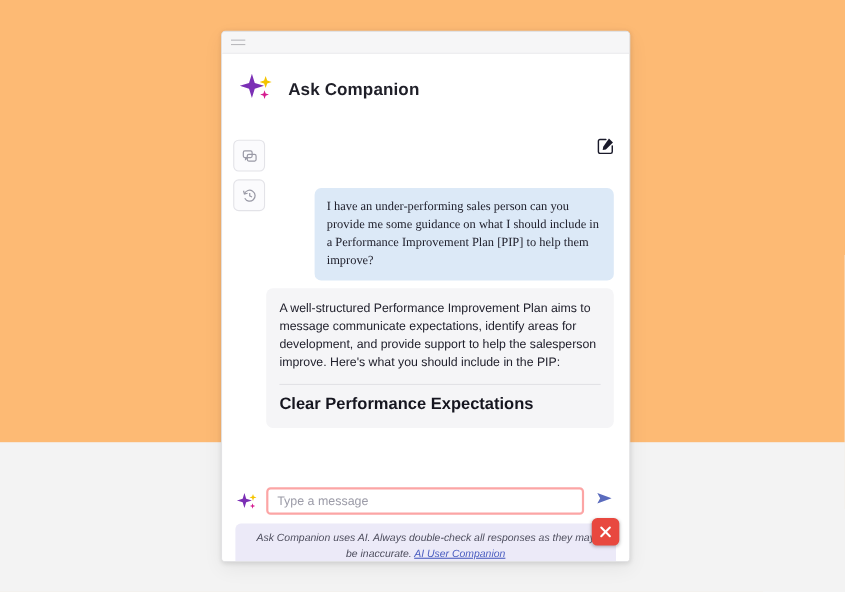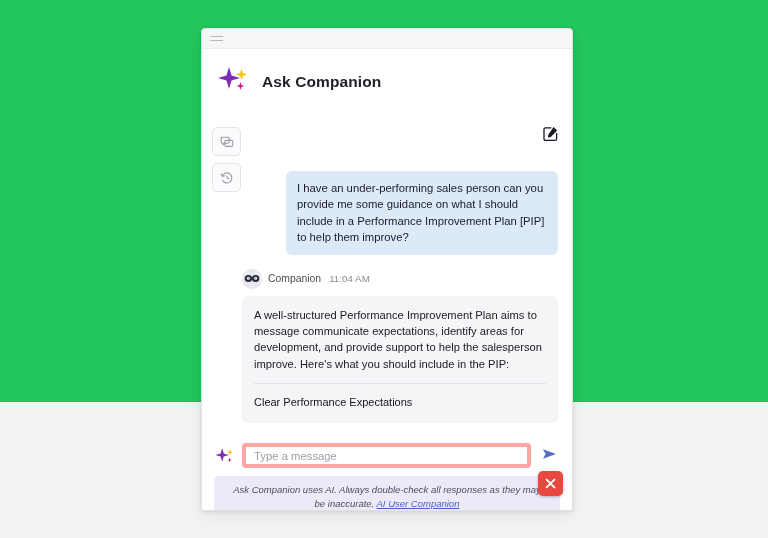--- a/index.html
+++ b/index.html
@@ -9,21 +9,21 @@
     height: 538px;
     background: #f3f3f3;
     font-family: "Liberation Sans", sans-serif;
     overflow: hidden;
   }
 
   #app {
     position: relative;
     width: 768px;
     height: 402px;
-    background: #22c55e;
+    background: #fdba74;
   }
 
   
   .window {
     position: absolute;
     left: 201px;
     top: 28px;
     width: 370px;
     height: 481px;
     background: #ffffff;
@@ -127,20 +127,21 @@
     margin-top: 24px;
   }
   .user-bubble {
     background: #dce9f7;
     color: #1c1c28;
     font-size: 11.3px;
     line-height: 16.4px;
     border-radius: 6px;
     padding: 9px 11px;
     max-width: 250px;
+    font-family: Liberation Serif, serif;
   }
 
   .assistant-meta {
     display: flex;
     align-items: center;
     margin-top: 14px;
     margin-left: 0;
   }
   .avatar {
     width: 20px;
@@ -182,22 +183,22 @@
   }
   .assistant-bubble p {
     margin: 0;
   }
   .divider {
     height: 1px;
     background: #e2e2e6;
     margin: 11px 0 10px 0;
   }
   .section-title {
-    font-weight: normal;
-    font-size: 11px;
+    font-weight: bold;
+    font-size: 15px;
     color: #15151f;
     margin-bottom: 3px;
   }
 
   
   .footer {
     position: absolute;
     left: 0;
     right: 0;
     bottom: 0;
@@ -212,21 +213,21 @@
   .composer-spark {
     width: 22px;
     height: 22px;
     position: relative;
     flex: none;
   }
   .msg-input {
     flex: 1;
     margin-left: 6px;
     height: 25px;
-    border: 4px solid #fca5a5;
+    border: 2px solid #fca5a5;
     border-radius: 4px;
     background: #fff;
     font-family: "Liberation Sans", sans-serif;
     font-size: 11.3px;
     color: #2a2a34;
     padding: 0 8px;
     box-sizing: border-box;
   }
   .msg-input::placeholder { color: #9c9ca8; }
   .send-btn {
@@ -325,34 +326,20 @@
           </svg>
         </span>
       </div>
 
       <div class="scroll">
 
         <div class="user-row">
           <div class="user-bubble">I have an under-performing sales person can you provide me some guidance on what I should include in a Performance Improvement Plan [PIP] to help them improve?</div>
         </div>
 
-        <div class="assistant-meta">
-          <div class="avatar">
-            <svg width="16" height="11" viewBox="0 0 16 11">
-              <ellipse cx="4.4" cy="5.5" rx="3.7" ry="3.6" fill="#2b2b3a"></ellipse>
-              <ellipse cx="11.6" cy="5.5" rx="3.7" ry="3.6" fill="#2b2b3a"></ellipse>
-              <circle cx="4.4" cy="5.2" r="1.5" fill="#ffffff"></circle>
-              <circle cx="11.6" cy="5.2" r="1.5" fill="#ffffff"></circle>
-              <circle cx="4.4" cy="5.2" r="0.7" fill="#38bdd8"></circle>
-              <circle cx="11.6" cy="5.2" r="0.7" fill="#38bdd8"></circle>
-            </svg>
-          </div>
-          <div class="assistant-name">Companion</div>
-          <div class="assistant-time">11:04 AM</div>
-        </div>
 
         <div class="assistant-bubble">
           <p>A well-structured Performance Improvement Plan aims to message communicate expectations, identify areas for development, and provide support to help the salesperson improve. Here's what you should include in the PIP:</p>
 
           <div class="divider"></div>
 
           <div class="section-title">Clear Performance Expectations</div>
 
         </div>
 

